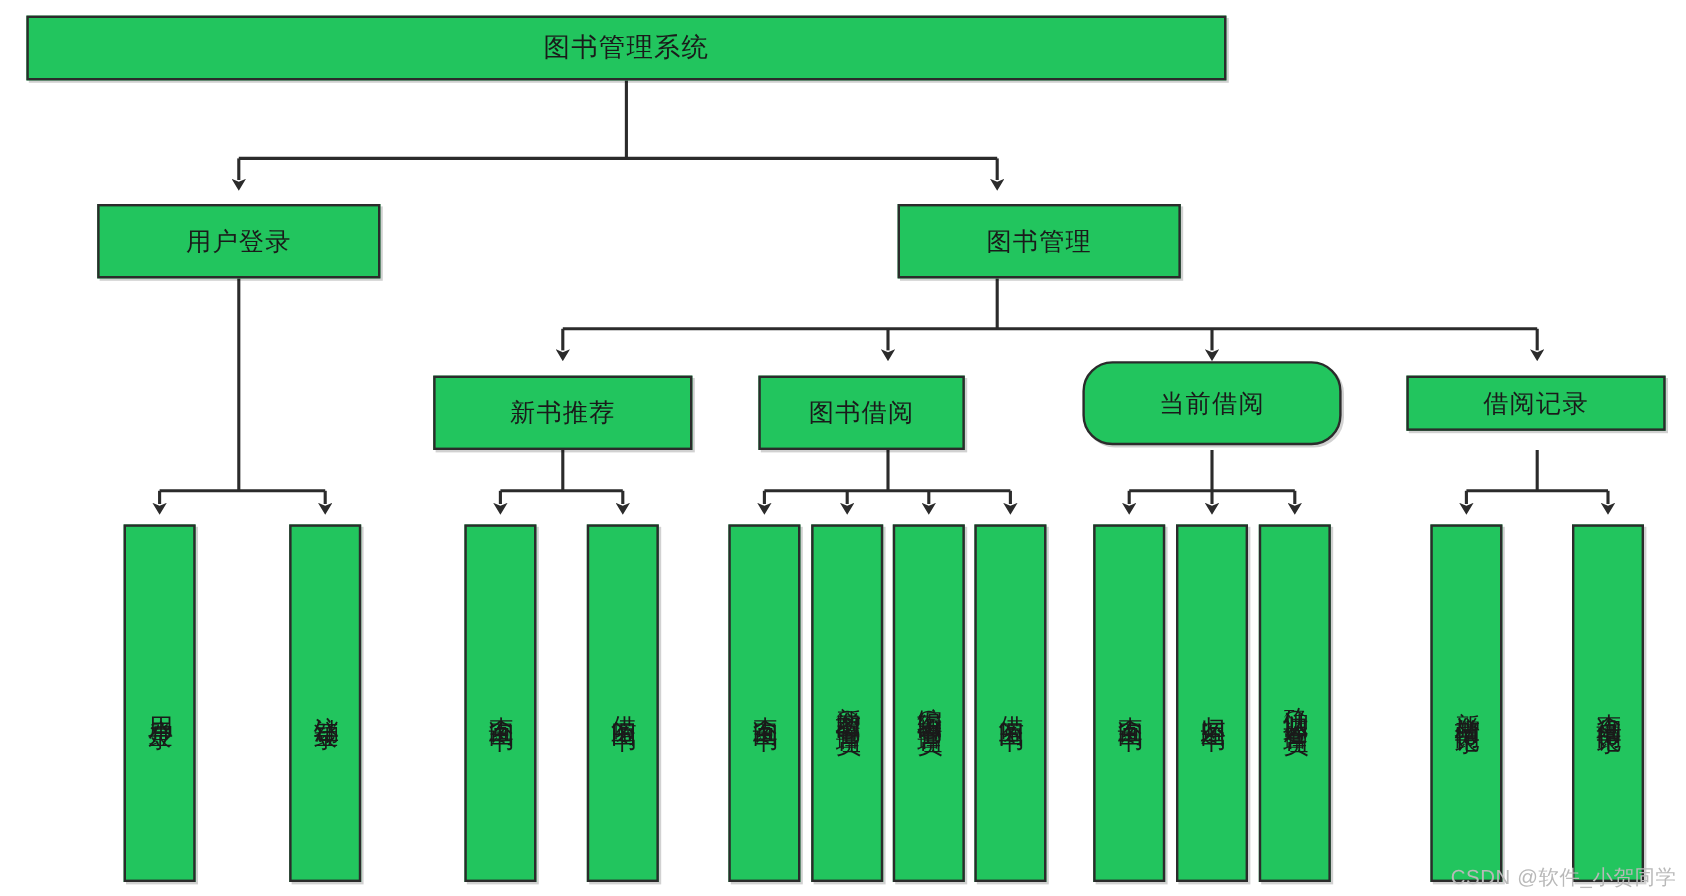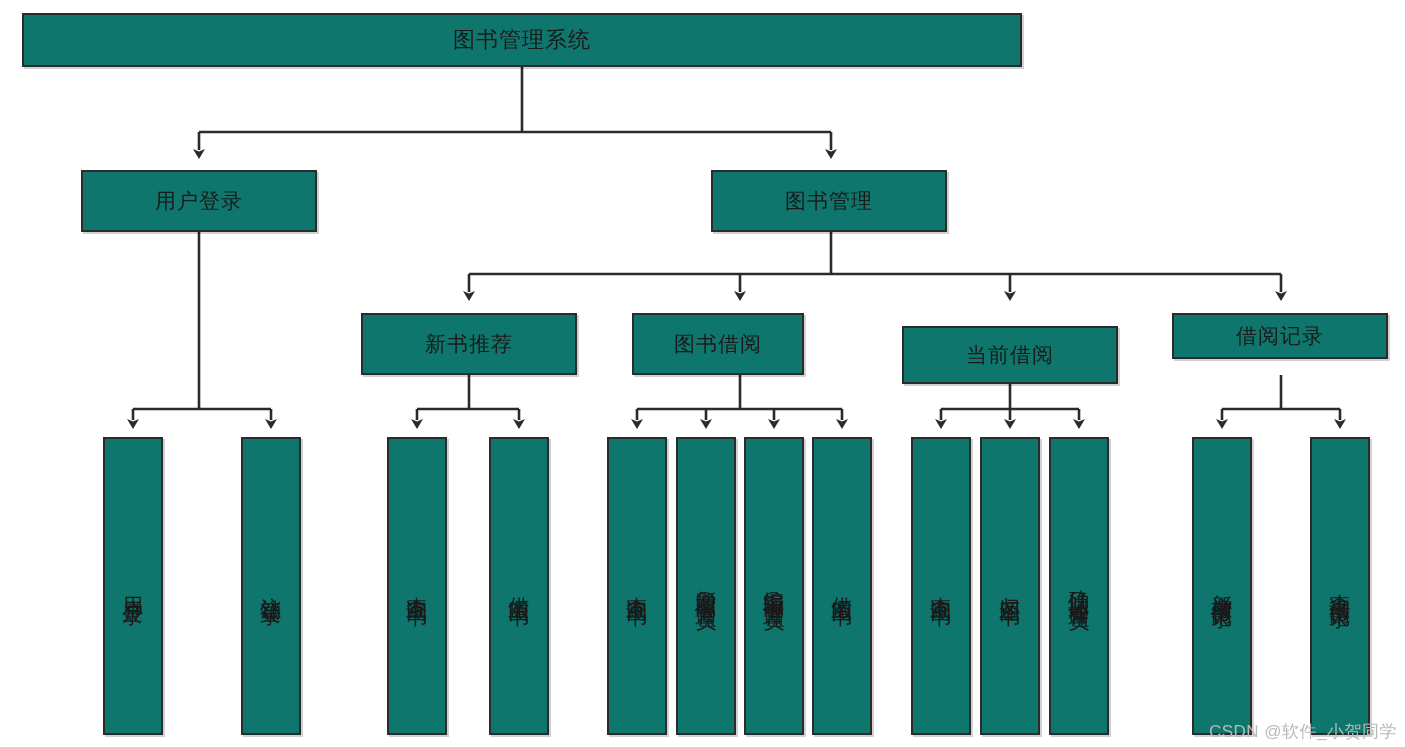--- a/index.html
+++ b/index.html
@@ -22,21 +22,21 @@
     left: 0;
     top: 0;
     width: 1405px;
     height: 747px;
     pointer-events: none;
   }
   .node {
     position: absolute;
     box-sizing: border-box;
     border: 2.5px solid #2b2b2b;
-    background: #0f766e;
+    background: #22c55e;
     display: flex;
     align-items: center;
     justify-content: center;
     color: #1a1a1a;
     box-shadow: 2px 2px 0 rgba(0,0,0,0.18);
   }
   .node-h {
     font-size: 21px;
     letter-spacing: 1px;
     white-space: nowrap;
@@ -124,31 +124,31 @@
     </g>
   </svg>
 
   <div class="node node-h node-root" style="left:22px; top:13px; width:1000px; height:54px;">
     <span>图书管理系统</span>
   </div>
 
   <div class="node node-h" style="left:81px; top:170px; width:236px; height:62px;">
     <span>用户登录</span>
   </div>
-  <div class="node node-h" style="left:711px; top:170px; width:236px; height:62px;">
+  <div class="node node-h" style="left:748px; top:170px; width:236px; height:62px;">
     <span>图书管理</span>
   </div>
 
   <div class="node node-h" style="left:361px; top:313px; width:216px; height:62px;">
     <span>新书推荐</span>
   </div>
   <div class="node node-h" style="left:632px; top:313px; width:172px; height:62px;">
     <span>图书借阅</span>
   </div>
-  <div class="node node-h" style="left:902px; top:326px; width:216px; height:58px;">
+  <div class="node node-h" style="left:902px; top:301px; width:216px; height:70px;border-radius:25px;">
     <span>当前借阅</span>
   </div>
   <div class="node node-h" style="left:1172px; top:313px; width:216px; height:46px;">
     <span>借阅记录</span>
   </div>
 
   <div class="node node-v" style="left:103px; top:437px; width:60px; height:298px;">
     <span class="vtext">用户登录</span>
   </div>
   <div class="node node-v" style="left:241px; top:437px; width:60px; height:298px;">

